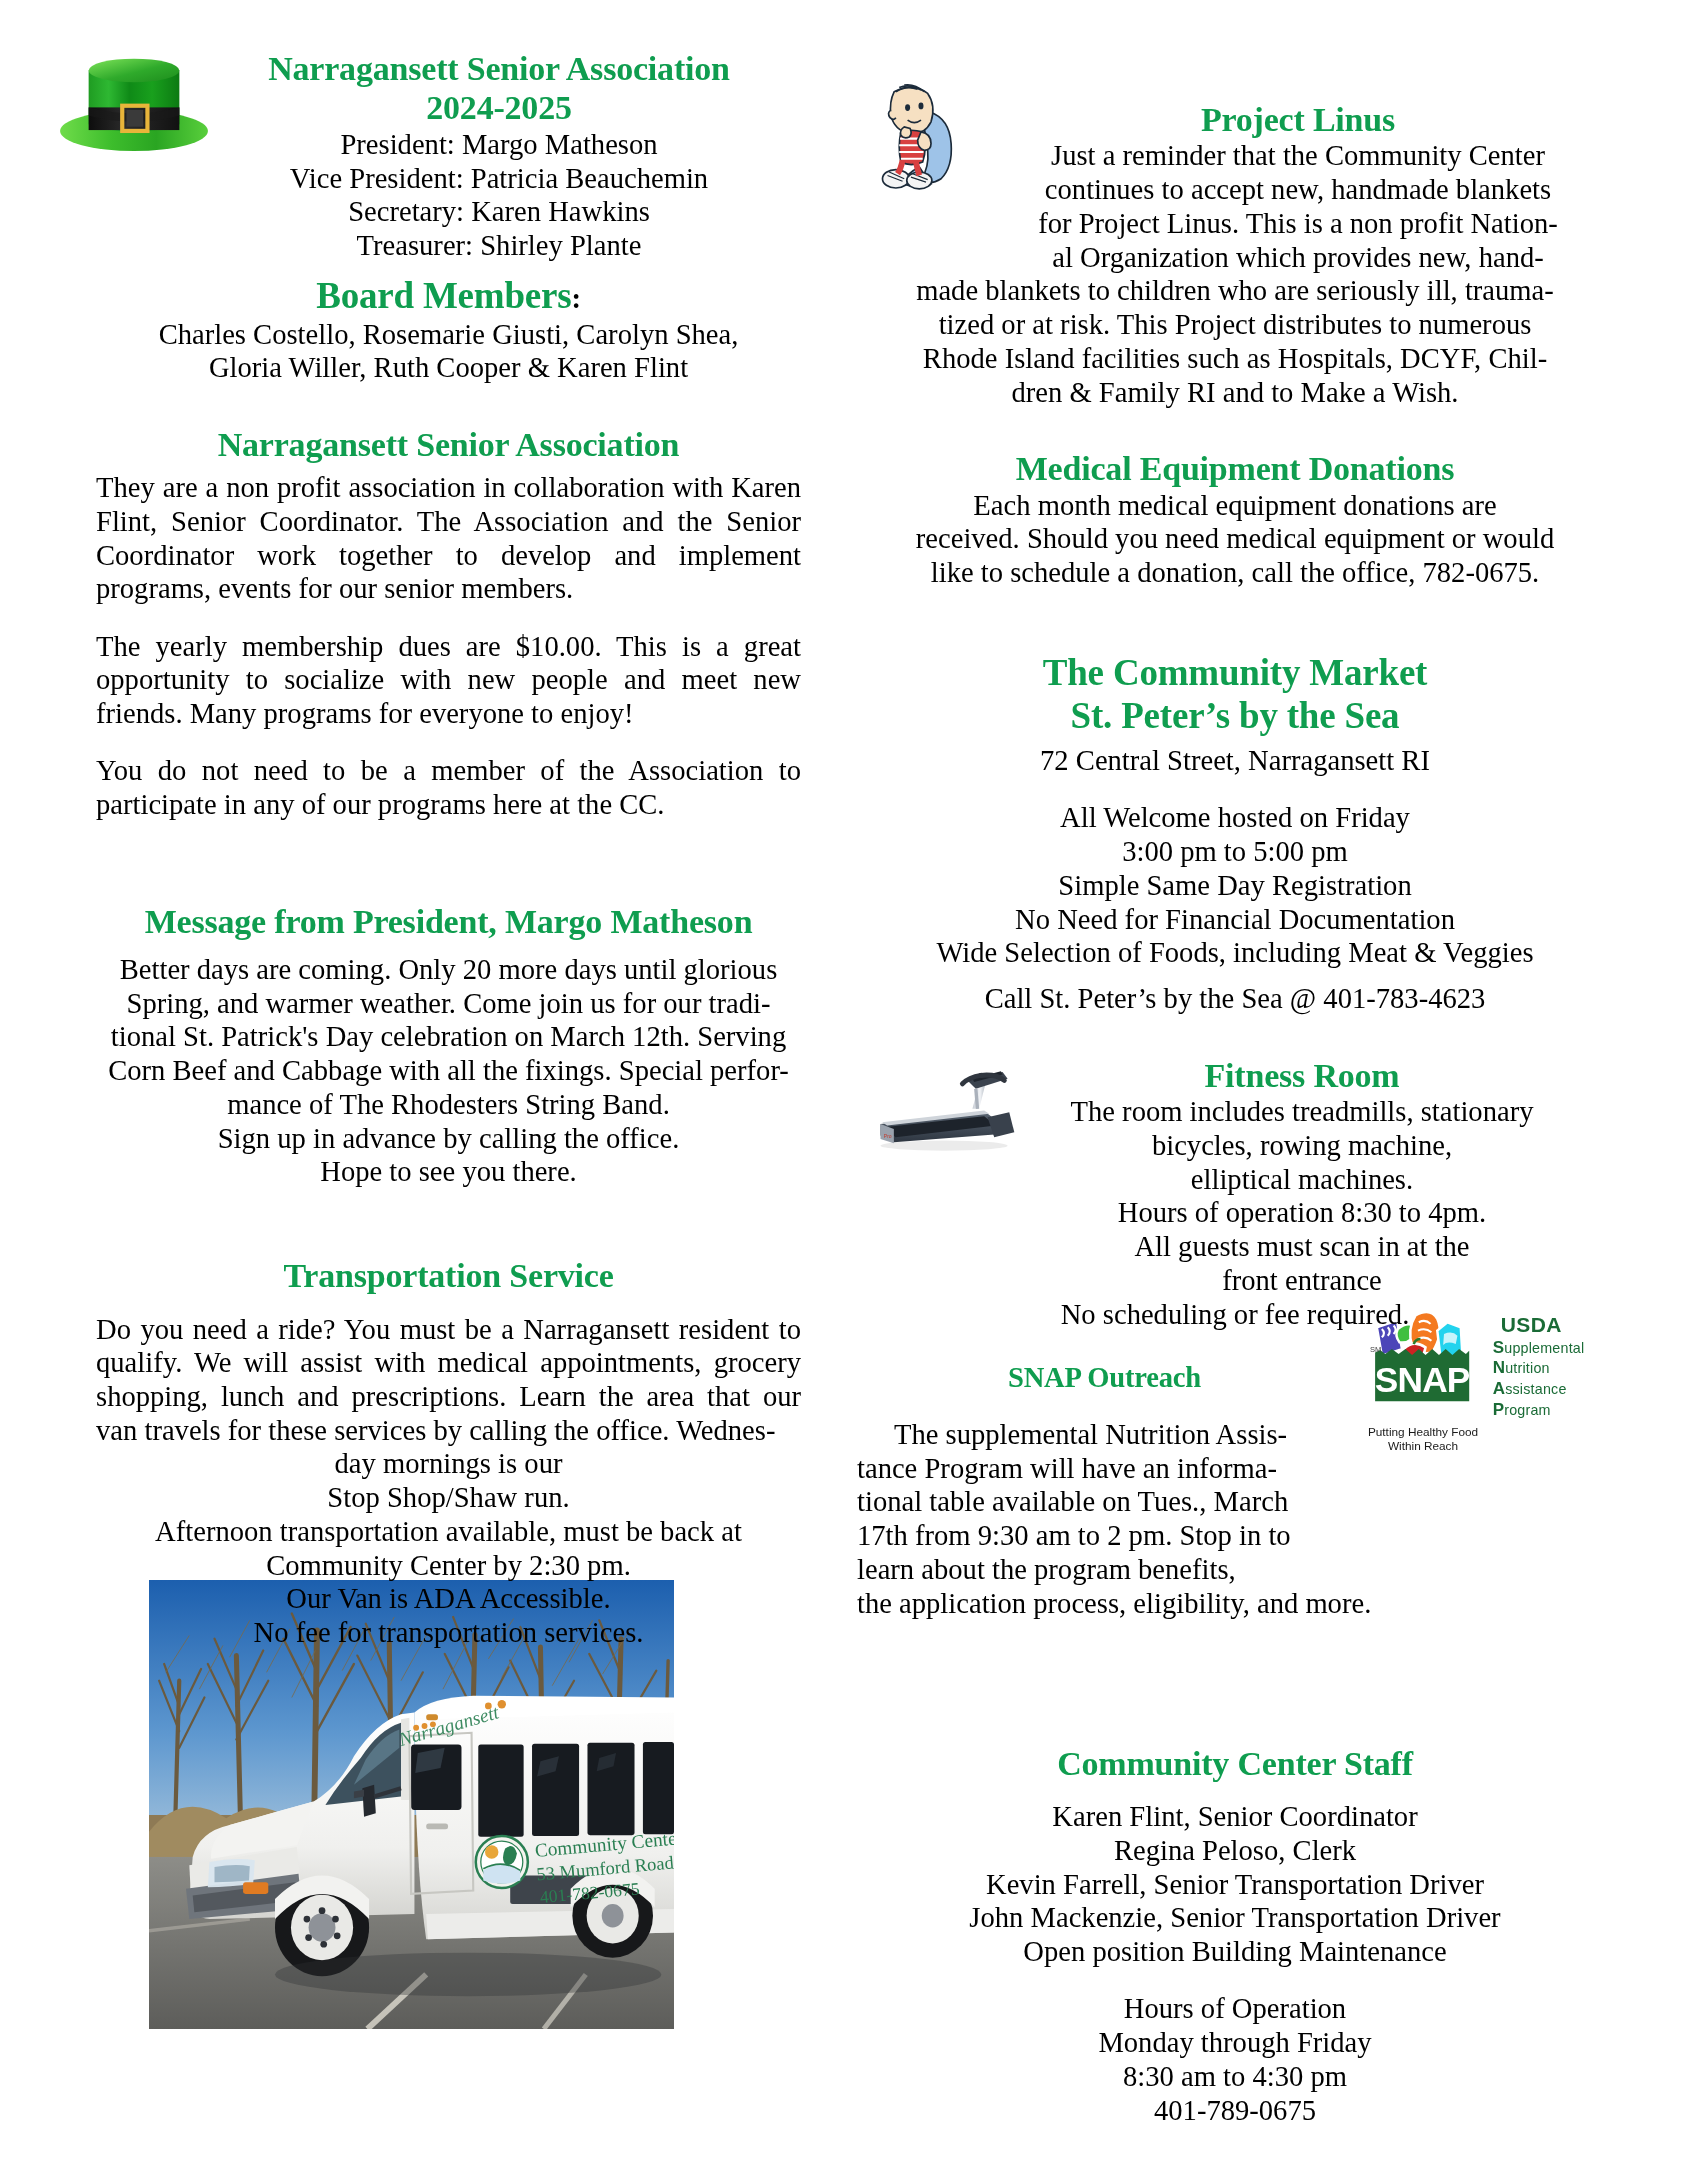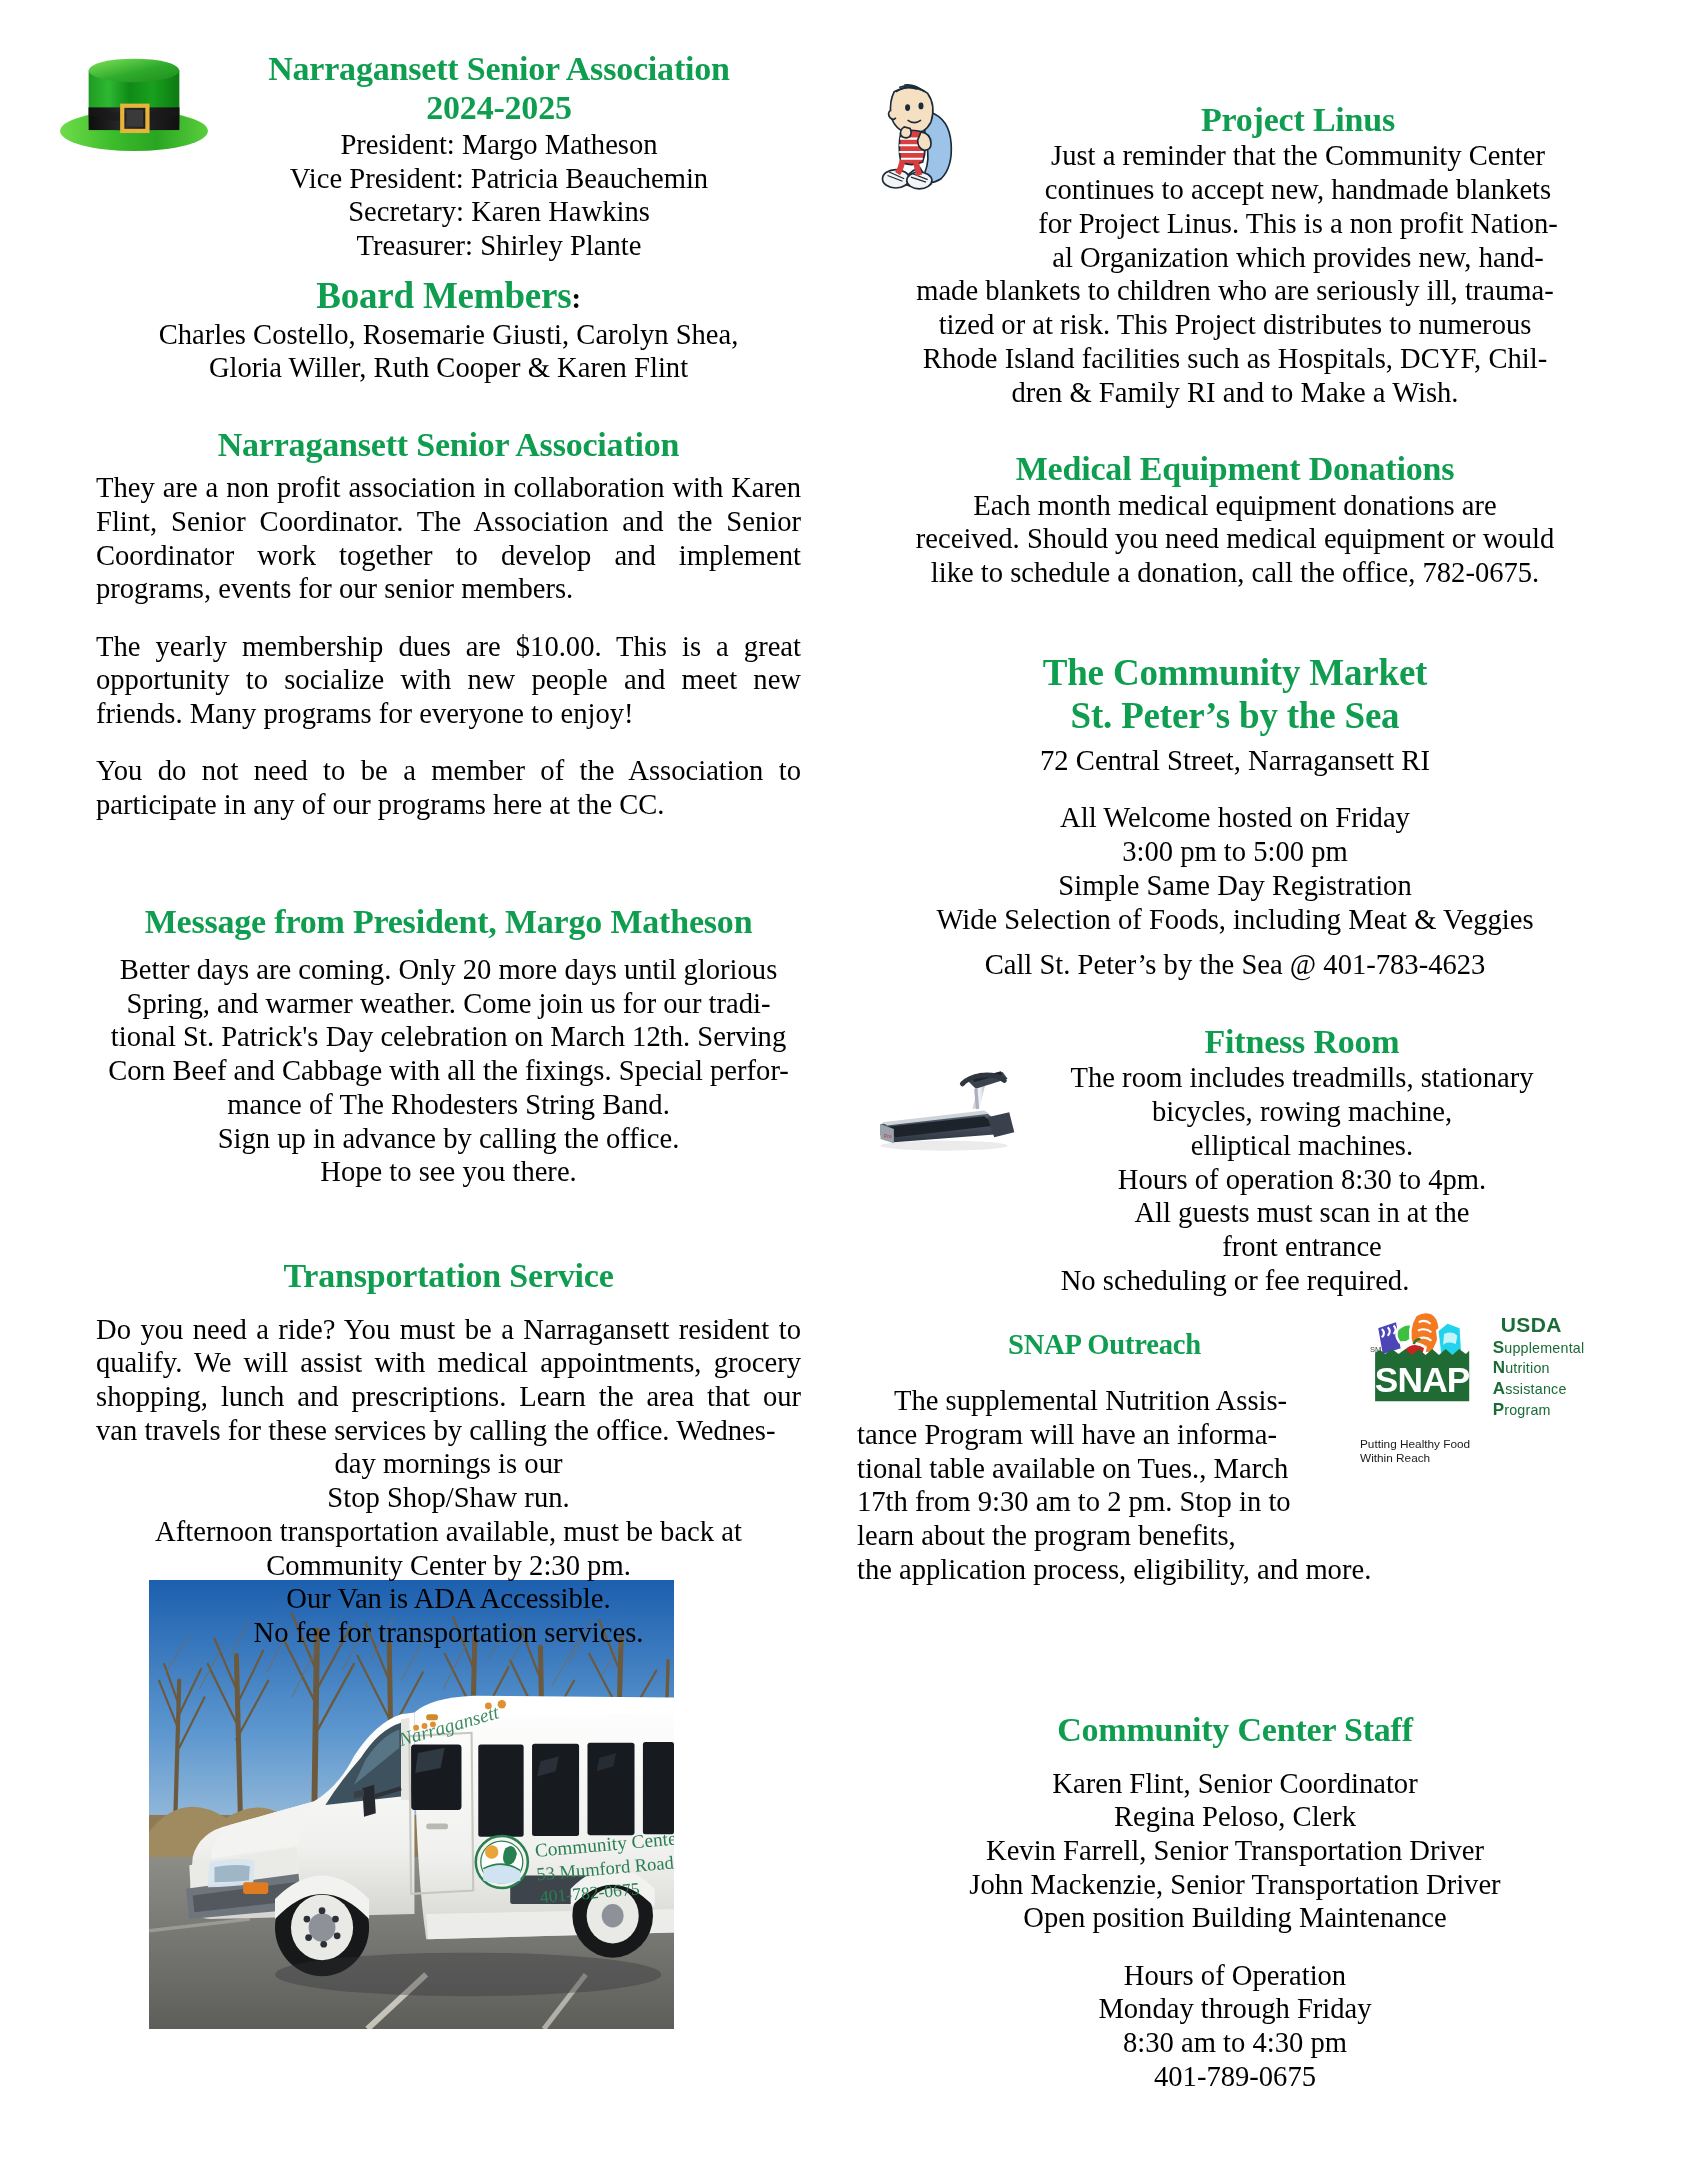--- a/index.html
+++ b/index.html
@@ -118,26 +118,27 @@
     font-weight: bold;
     letter-spacing: 0.4px;
     margin-left: 8px;
   }
   .snap-line {
     font-size: 14.3px;
     letter-spacing: 0.2px;
   }
   .snap-line b { font-size: 17px; }
   .snap-tag {
+    text-align: center;
     font-family: "Liberation Sans", sans-serif;
     font-size: 11.8px;
     color: #1a1a1a;
     line-height: 1.2;
     width: 126px;
-    margin-top: 16px;
+    margin-top: 4px;
   }
 
   
   .van-photo {
     position: absolute;
     left: 149px;
     top: 1580px;
     width: 525px;
     height: 449px;
     overflow: hidden;
@@ -551,20 +552,21 @@
     <div class="sp-14"></div>
 
     <h2 class="sec-head big">The Community Market</h2>
     <h2 class="sec-head big">St. Peter’s by the Sea</h2>
     <div class="sp-8"></div>
     <p class="body-txt center">72 Central Street,  Narragansett  RI</p>
     <div class="sp-28"></div>
     <p class="body-txt center">All Welcome hosted on Friday</p>
     <p class="body-txt center">3:00 pm to 5:00 pm</p>
     <p class="body-txt center">Simple Same Day Registration</p>
+    <p class="body-txt center">No Need for Financial Documentation</p>
     <p class="body-txt center">Wide Selection of Foods, including Meat &amp; Veggies</p>
     <div class="sp-14"></div>
     <p class="body-txt center">Call St. Peter’s by the Sea @ 401-783-4623</p>
 
     <div class="sp-48"></div>
 
     <div style="padding-left:134px;">
       <h2 class="sec-head">Fitness Room</h2>
       <p class="body-txt center">The room includes treadmills, stationary</p>
       <p class="body-txt center">bicycles, rowing machine,</p>

